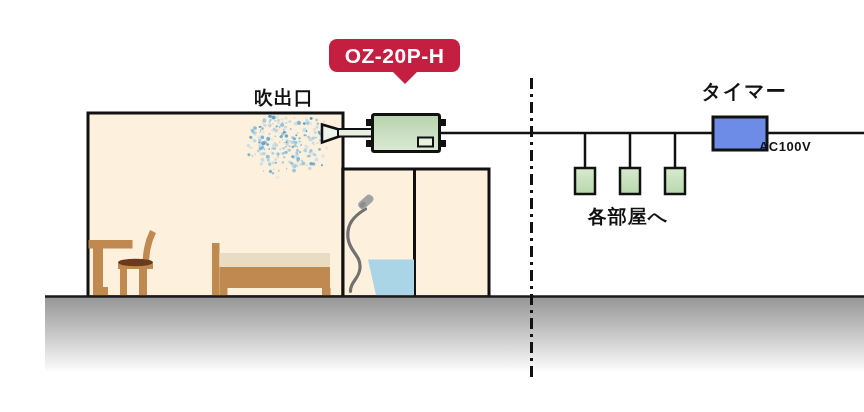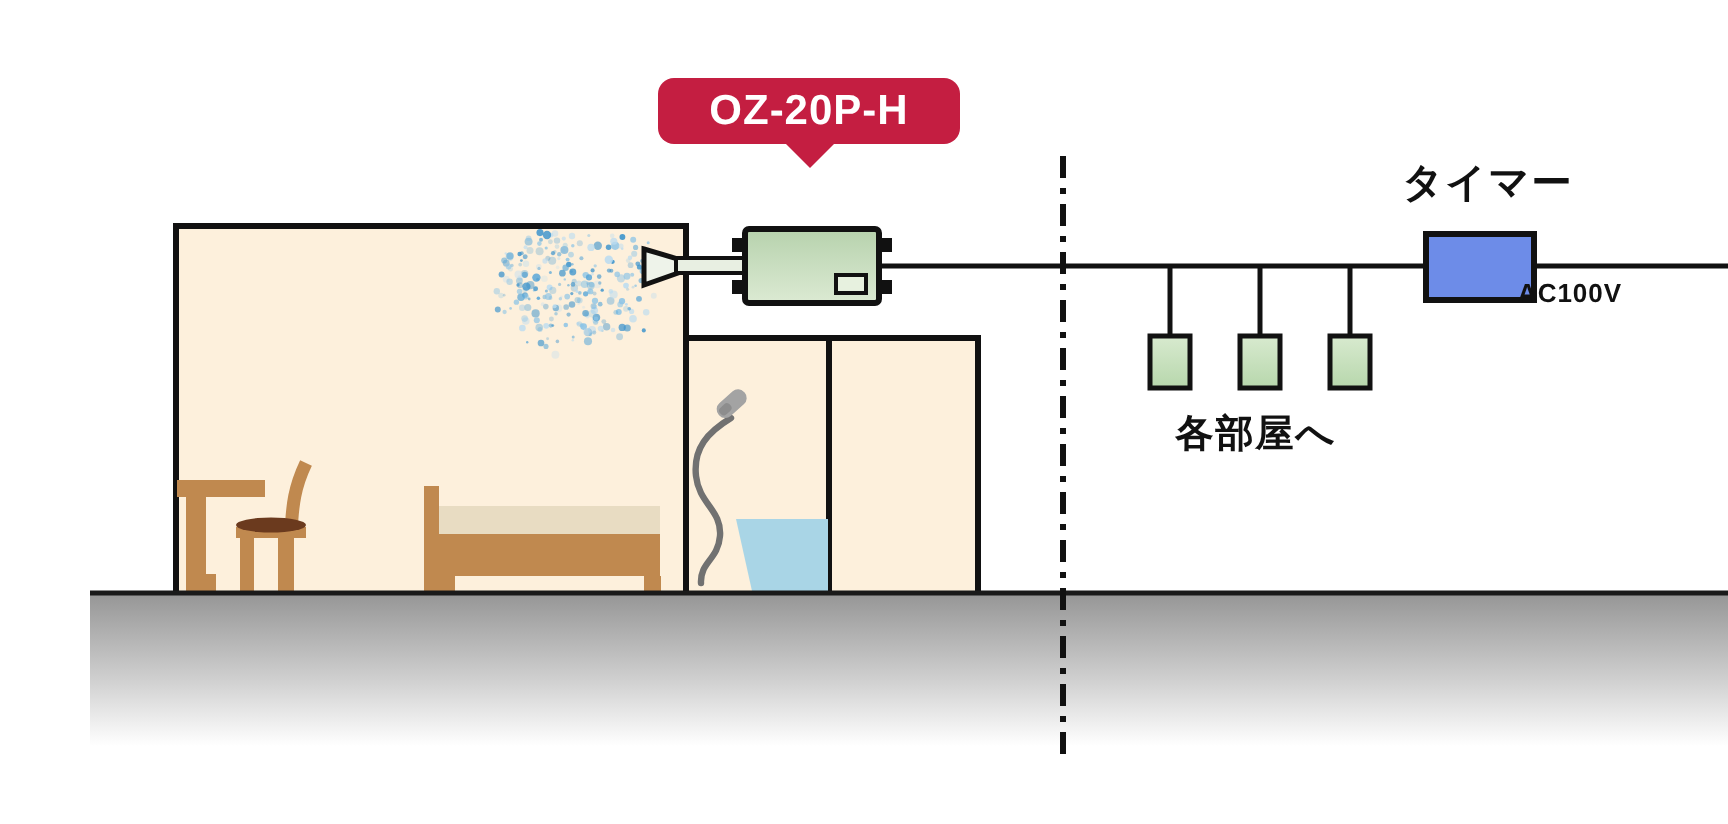--- a/index.html
+++ b/index.html
@@ -10,21 +10,21 @@
   #scene-svg{position:absolute;left:0;top:0;}
   .lbl{
     position:absolute;color:#111;font-weight:bold;white-space:nowrap;
     transform:translateX(-50%);letter-spacing:1px;
   }
   .lbl-outlet{left:284px;top:85px;font-size:19px;}
   .lbl-timer{left:744px;top:78px;font-size:20px;}
   .lbl-rooms{left:628px;top:204px;font-size:19px;}
   .lbl-power{left:785px;top:139px;font-size:13px;letter-spacing:0.5px;}
   .badge{
-    position:absolute;left:329px;top:39px;width:151px;height:33px;
+    position:absolute;left:329px;top:39px;width:131px;height:33px;
     background:#c41e41;border-radius:8px;color:#ffffff;font-weight:bold;
     font-size:21px;text-align:center;line-height:33px;letter-spacing:0.5px;
   }
   .badge-tail{
     position:absolute;left:391px;top:70px;width:0;height:0;
     border-left:14px solid transparent;border-right:14px solid transparent;
     border-top:14px solid #c41e41;
   }
 </style>
 </head>
@@ -363,20 +363,21 @@
     <g>
       <rect x="366" y="119" width="9" height="7" fill="#111"></rect>
       <rect x="366" y="140" width="9" height="7" fill="#111"></rect>
       <rect x="437" y="119" width="9" height="7" fill="#111"></rect>
       <rect x="437" y="140" width="9" height="7" fill="#111"></rect>
       <rect x="372.5" y="114.5" width="67" height="37" rx="2" fill="url(#deviceGrad)" stroke="#111" stroke-width="3"></rect>
       <rect x="418" y="137.5" width="15" height="9" fill="#e7f1df" stroke="#111" stroke-width="2"></rect>
     </g>
   </svg>
 
+  <div class="lbl lbl-outlet">吹出口</div>
 
   <div class="badge">OZ-20P-H</div>
   <div class="badge-tail"></div>
 
   <div class="lbl lbl-timer">タイマー</div>
 
   <div class="lbl lbl-rooms">各部屋へ</div>
 
   <div class="lbl lbl-power">AC100V</div>
 </div>

